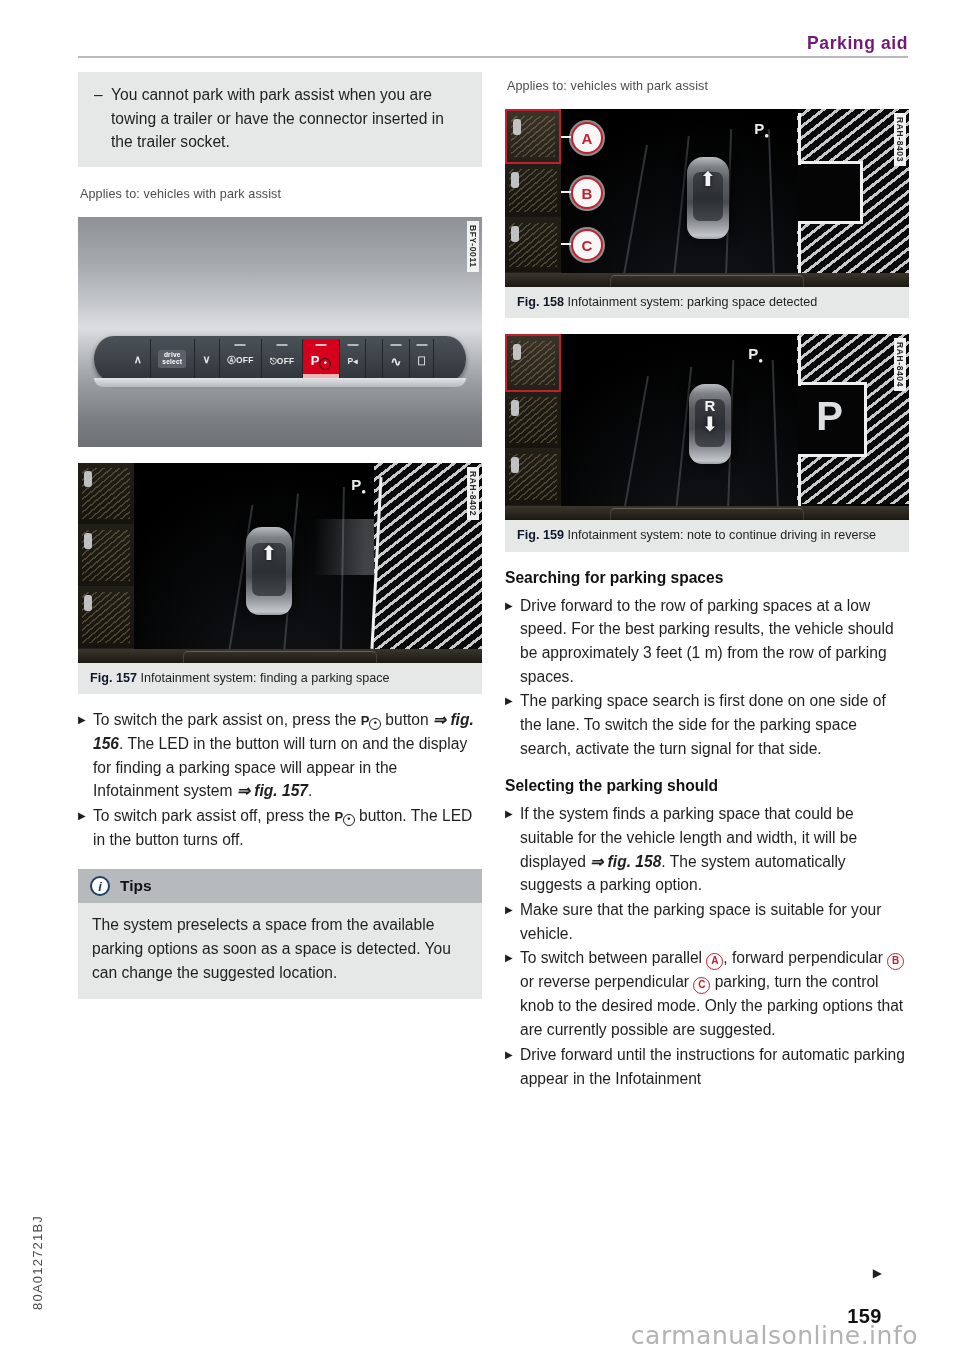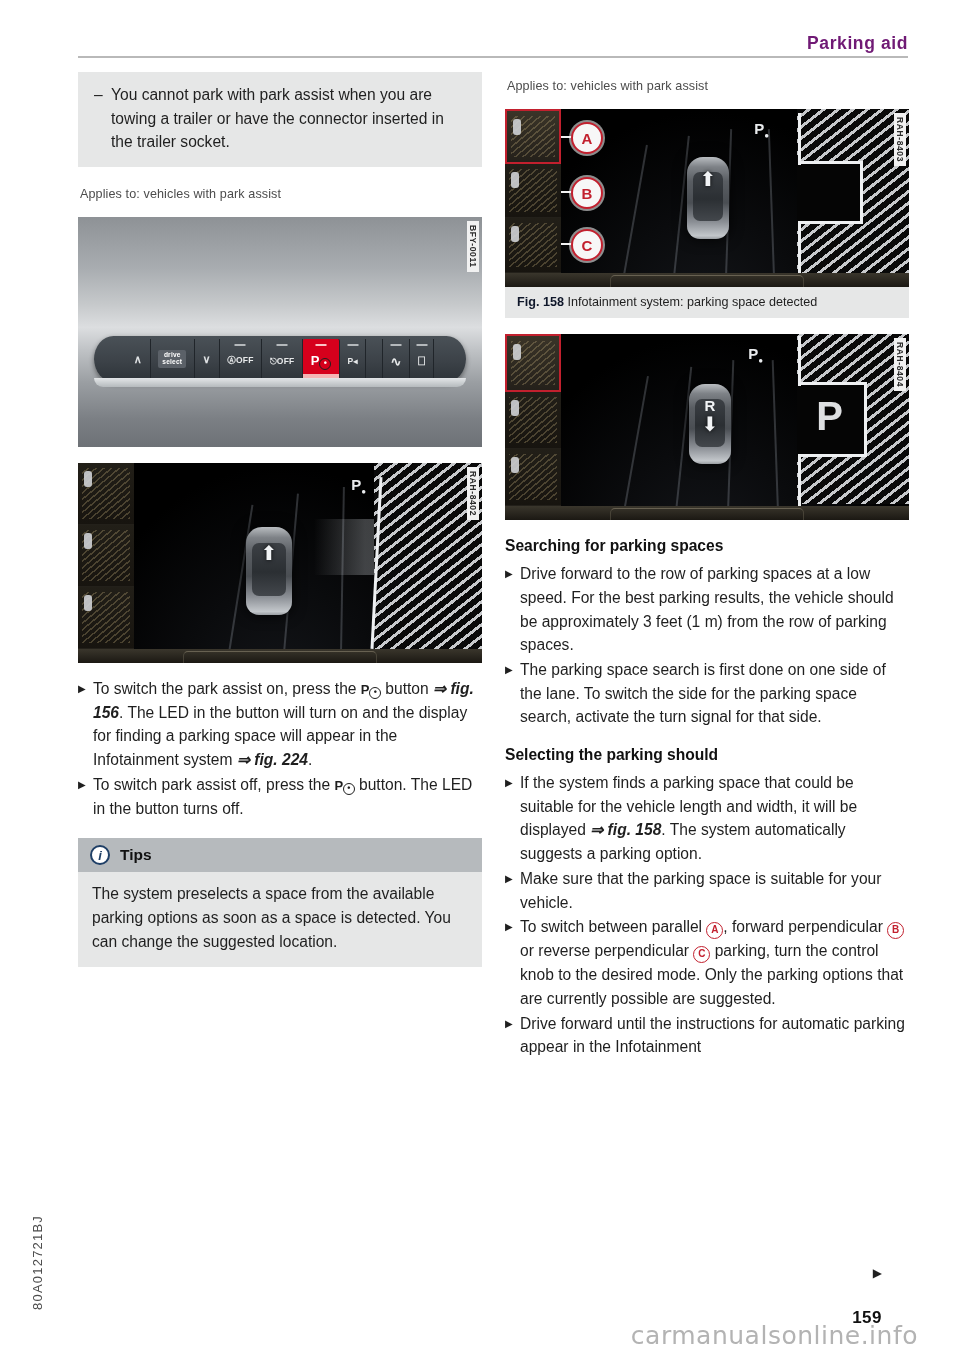--- a/index.html
+++ b/index.html
@@ -485,21 +485,21 @@
     writing-mode: vertical-rl;
     transform: rotate(180deg);
     font-size: 13px;
     letter-spacing: 1.2px;
     color: #4c4c4c;
   }
   .page-num {
     position: absolute;
     right: 78px;
     bottom: 30px;
-    font-size: 17px;
+    font-size: 20px;
     font-weight: bold;
     color: #111;
     letter-spacing: 0.5px;
   }
   .watermark {
     position: absolute;
     right: 42px;
     bottom: 8px;
     font-size: 25px;
     color: #b3b3b3;
@@ -609,26 +609,30 @@
           <div class="tile-car"></div>
         </div>
         <div class="side-tile">
           <div class="tile-art"></div>
           <div class="tile-car"></div>
         </div>
       </div>
       <div class="dash-bottom"></div>
       <div class="fig-code">RAH-8402</div>
     </div>
+    <div class="fig-caption">
+      <b>Fig. 157</b>
+      <span>Infotainment system: finding a parking space</span>
+    </div>
   </div>
 
   <div class="bullets" style="margin-top:14px;">
     <div class="bullet">
       <span class="marker">▶</span>
-      <span class="btext">To switch the park assist on, press the <span class="p-glyph">P<i>•</i></span> button <span class="italic-ref">⇒ fig. 156</span>. The LED in the button will turn on and the display for finding a parking space will appear in the Infotainment system <span class="italic-ref">⇒ fig. 224</span>.</span>
+      <span class="btext">To switch the park assist on, press the <span class="p-glyph">P<i>•</i></span> button <span class="italic-ref">⇒ fig. 156</span>. The LED in the button will turn on and the display for finding a parking space will appear in the Infotainment system <span class="italic-ref">⇒ fig. 157</span>.</span>
     </div>
     <div class="bullet">
       <span class="marker">▶</span>
       <span class="btext">To switch park assist off, press the <span class="p-glyph">P<i>•</i></span> button. The LED in the button turns off.</span>
     </div>
   </div>
 
   <div class="tips">
     <div class="tips-head">
       <span class="tips-icon">i</span>
@@ -729,20 +733,24 @@
           <div class="tile-car"></div>
         </div>
         <div class="side-tile">
           <div class="tile-art"></div>
           <div class="tile-car"></div>
         </div>
       </div>
       <div class="dash-bottom"></div>
       <div class="fig-code">RAH-8404</div>
     </div>
+    <div class="fig-caption">
+      <b>Fig. 159</b>
+      <span>Infotainment system: note to continue driving in reverse</span>
+    </div>
   </div>
 
 
   <div class="sub-head">Searching for parking spaces</div>
   <div class="bullets">
     <div class="bullet">
       <span class="marker">▶</span>
       <span class="btext">Drive forward to the row of parking spaces at a low speed. For the best parking results, the vehicle should be approximately 3 feet (1 m) from the row of parking spaces.</span>
     </div>
     <div class="bullet">

